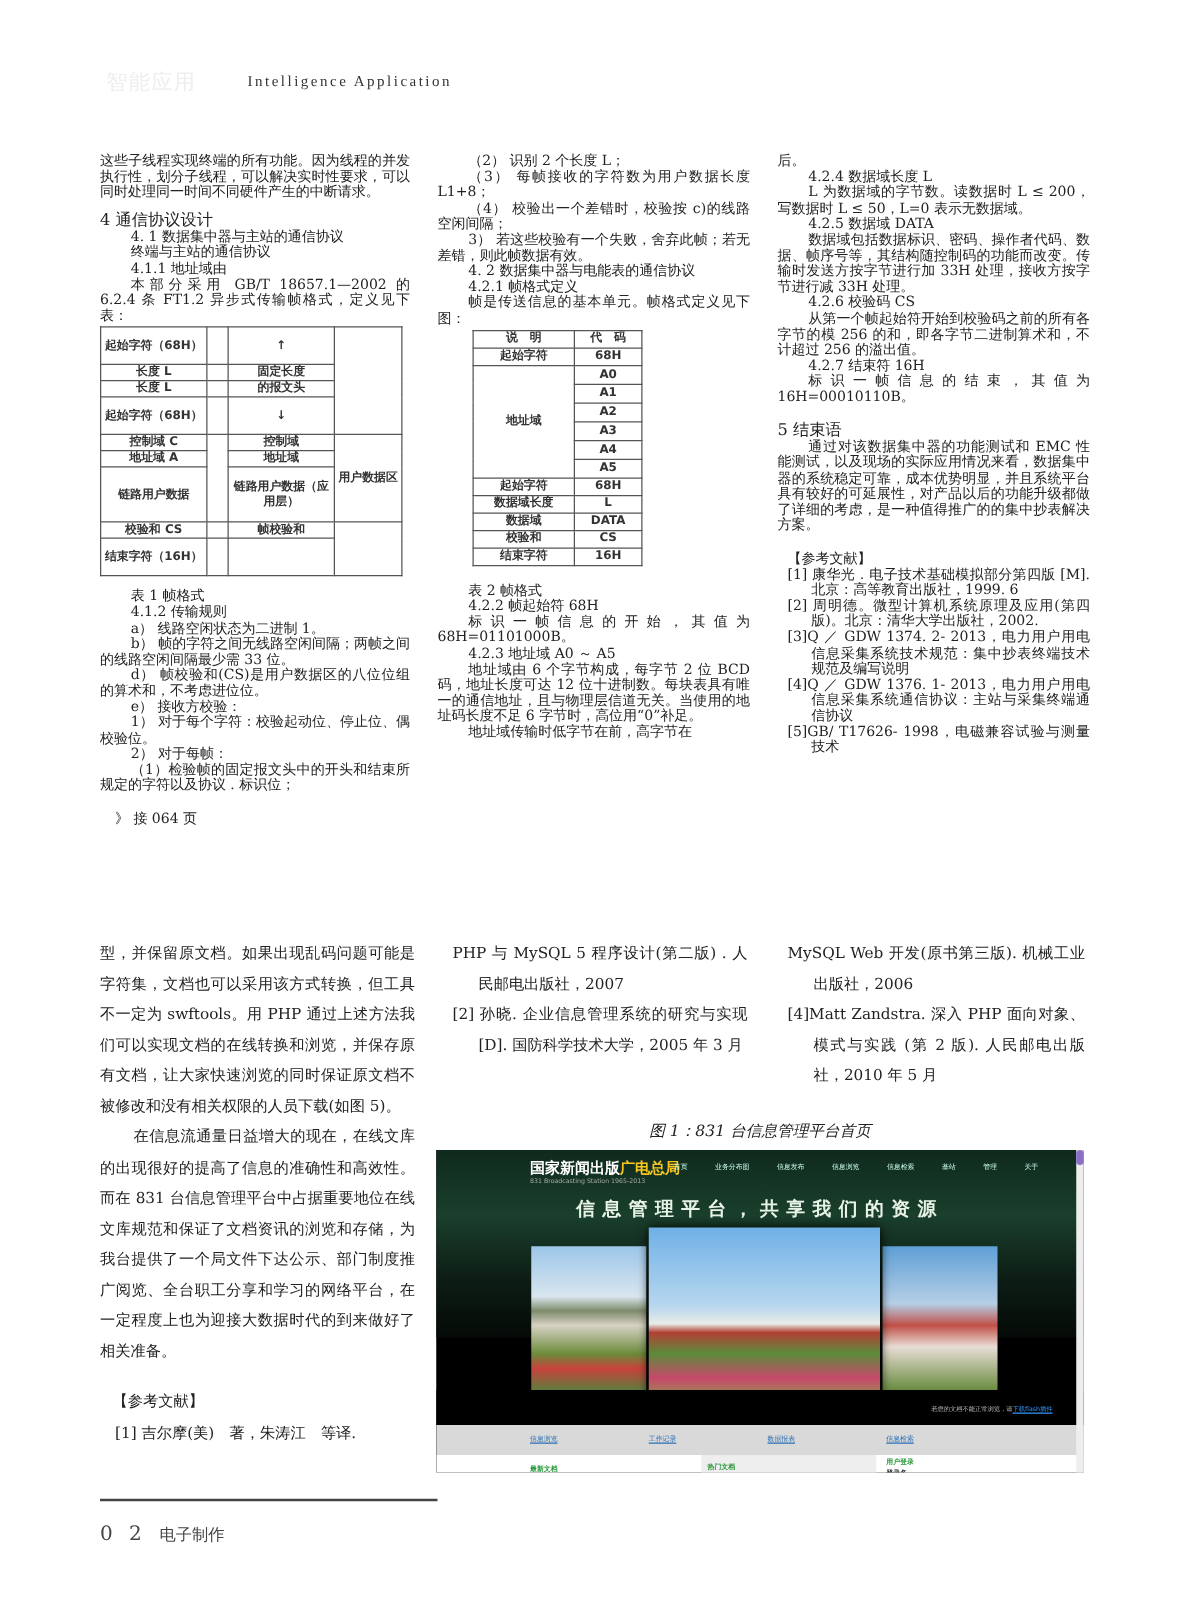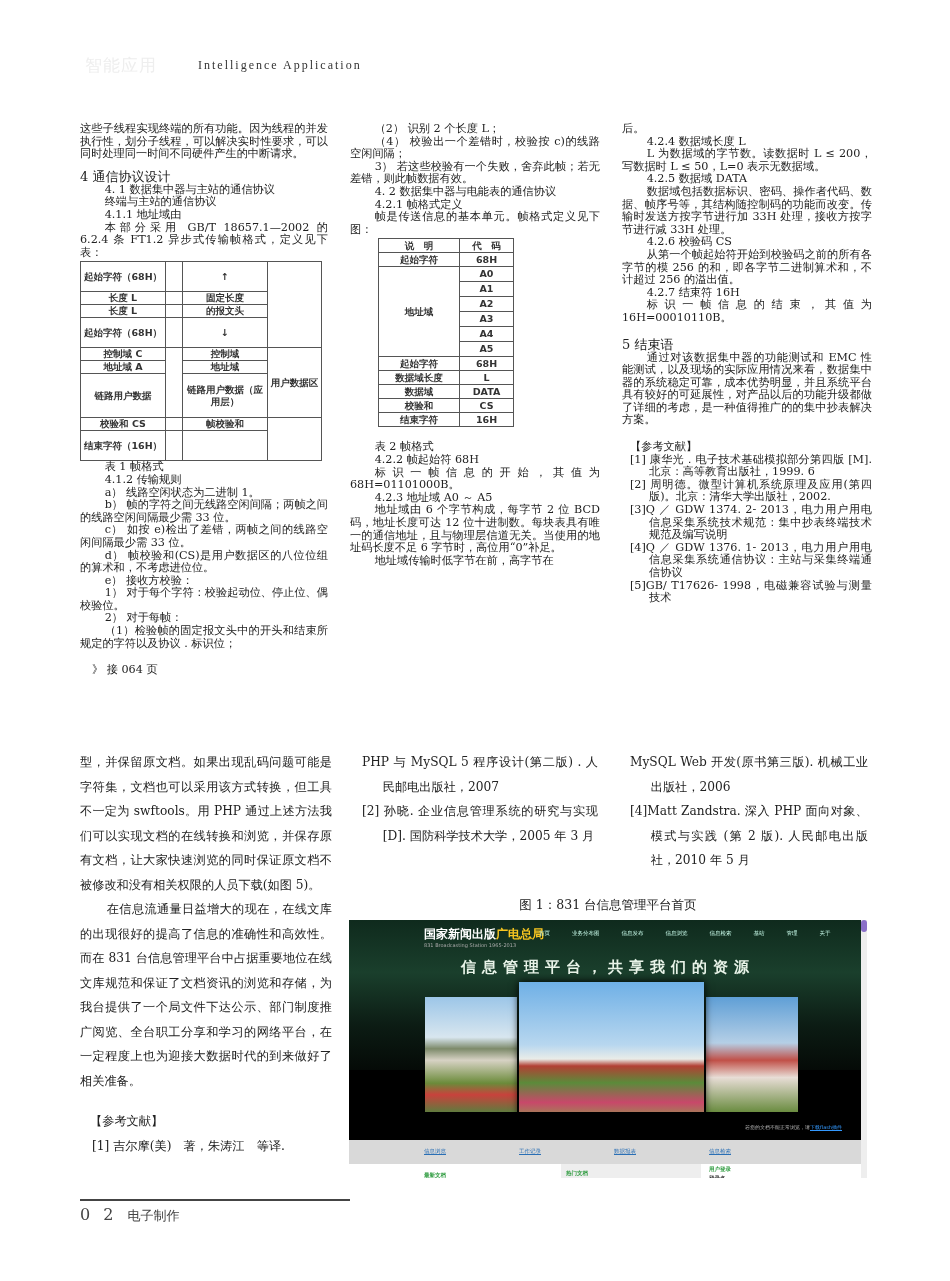--- a/index.html
+++ b/index.html
@@ -8,22 +8,22 @@
   .hdr-cn{left:85px;top:54px;font-size:17px;color:#eee;letter-spacing:1px;font-family:"DejaVu Sans",sans-serif;}
   .hdr-en{left:198px;top:58px;font-size:12px;letter-spacing:2px;color:#333;font-family:"Liberation Serif",serif;}
   .col{position:absolute;font-size:11.2px;line-height:12.6px;text-align:justify;}
   .col p{margin:0;}
   .ind{text-indent:2.2em;}
   .sec{font-size:13px;margin-top:8px !important;line-height:15px;}
   table.ft{border-collapse:collapse;font-family:"DejaVu Sans",sans-serif;font-weight:bold;font-size:9.5px;color:#333;}
   table.ft td{border:1px solid #555;text-align:center;padding:0 2px;line-height:12px;}
   .refs p{padding-left:1.7em;text-indent:-1.7em;}
   .col2{font-size:12.2px;line-height:24.5px;}
-  .pagefoot{left:80px;top:1199px;width:270px;border-top:2px solid #444;font-size:13px;color:#444;padding-top:4px;}
-  .cap{font-size:12.5px;}
+  .pagefoot{left:80px;top:1199px;width:270px;border-top:2px solid #444;font-size:13px;color:#444;padding-top:16px;}
+  .cap{font-size:12.5px;font-style:italic;}
   .shot{left:349px;top:920px;width:518px;height:258px;background:#000000;overflow:hidden;font-family:"DejaVu Sans",sans-serif;}
   .shot .top{position:absolute;left:0;top:0;width:100%;height:150px;background:linear-gradient(180deg,#0f2a1d 0%,#1a3f2c 35%,#0c1c14 70%,#050a07 100%);}
   .shot .logo{position:absolute;left:75px;top:6px;font-size:12px;font-weight:bold;color:#fff;}
   .shot .logo span{color:#f7c520;}
   .shot .logo-sub{position:absolute;left:75px;top:22px;font-size:5px;color:#aaa;}
   .shot .nav{position:absolute;left:190px;top:10px;display:flex;gap:0;}
   .shot .nav span{font-size:5.5px;color:#cfe;margin-right:22px;}
   .shot .slogan{position:absolute;left:0;width:100%;top:38px;text-align:center;font-size:15px;font-weight:bold;color:#e8f3e8;letter-spacing:6px;font-family:"DejaVu Serif",serif;}
   .shot .img{position:absolute;}
   .shot .img-l{left:76px;top:77px;width:92px;height:115px;background:linear-gradient(180deg,#9cc6e8 0%,#d8e6ef 35%,#7d8a6a 45%,#d7d2c4 55%,#6b8b3a 75%,#c8423c 85%,#5f7b3e 100%);}
@@ -96,35 +96,35 @@
           <td>帧校验和</td>
           <td rowspan="2"></td>
         </tr>
     <tr style="height:30px">
           <td>结束字符（16H）</td>
           <td></td>
           <td></td>
         </tr>
   </tbody>
     </table>
-  <p class="ind" style="">表 1 帧格式</p>
+  <p class="ind" style="margin-top:10px">表 1 帧格式</p>
   <p class="ind">4.1.2 传输规则</p>
   <p class="ind">a）  线路空闲状态为二进制 1。</p>
   <p class="ind">b）  帧的字符之间无线路空闲间隔；两帧之间的线路空闲间隔最少需 33 位。</p>
-  <p class="ind">c）  如按 e)检出了差错，两帧之间的线路空闲间隔最少需 33 位。</p>
   <p class="ind">d）  帧校验和(CS)是用户数据区的八位位组的算术和，不考虑进位位。</p>
   <p class="ind">e）  接收方校验：</p>
   <p class="ind">1）  对于每个字符：校验起动位、停止位、偶校验位。</p>
   <p class="ind">2）  对于每帧：</p>
   <p class="ind">（1）检验帧的固定报文头中的开头和结束所规定的字符以及协议 . 标识位；</p>
   <p style="margin-top:14px;padding-left:12px">》 接 064 页</p>
 </div>
 
 <div class="col" style="left:350px;top:123px;width:250px;">
   <p class="ind">（2） 识别 2 个长度 L；</p>
+  <p class="ind">（3） 每帧接收的字符数为用户数据长度 L1+8；</p>
   <p class="ind">（4） 校验出一个差错时，校验按 c)的线路空闲间隔；</p>
   <p class="ind">3）  若这些校验有一个失败，舍弃此帧；若无差错，则此帧数据有效。</p>
   <p class="ind">4. 2 数据集中器与电能表的通信协议</p>
   <p class="ind">4.2.1 帧格式定义</p>
   <p class="ind">帧是传送信息的基本单元。帧格式定义见下图：</p>
   <table class="ft" style="width:136px;margin:2px 0 0 28px;">
     <tbody>
         <tr style="height:14px">
           <td style="width:76px">说　明</td>
           <td>代　码</td>

